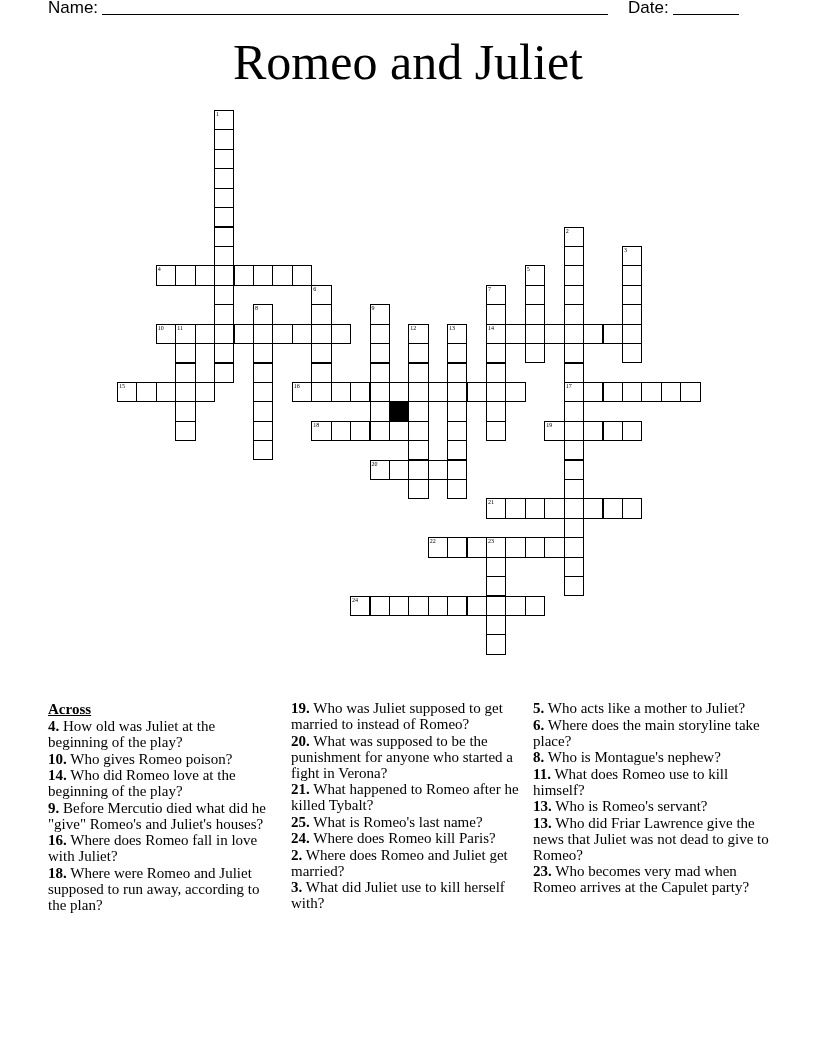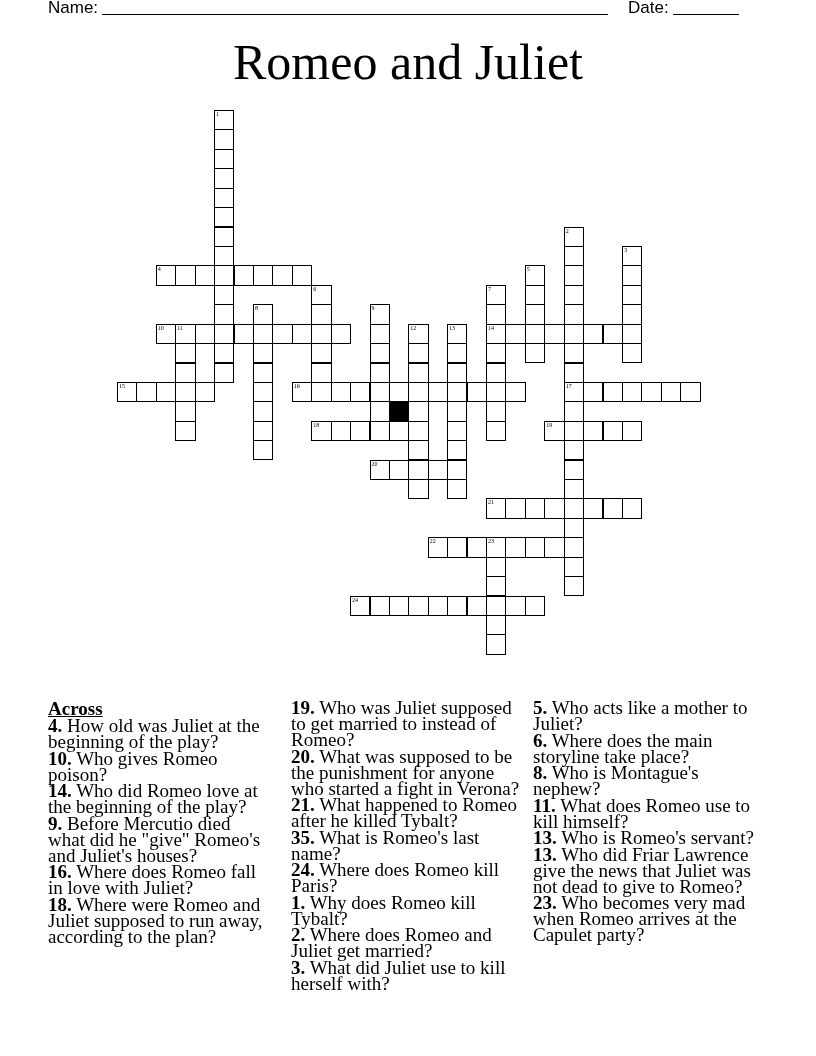--- a/index.html
+++ b/index.html
@@ -21,21 +21,21 @@
     position: absolute; box-sizing: border-box; width: 20.4px; height: 20.4px;
     border: 1px solid #000; background: #fff;
   }
   .cell.black { background: #000; }
   .cell .num {
     position: absolute; left: 1px; top: 0px; font-family: "Liberation Serif", serif;
     font-size: 6px; line-height: 7px; color: #000;
   }
   .clues {
     position: absolute; top: 700px; font-family: "Liberation Serif", serif;
-    font-size: 19px; line-height: 16px; width: 232px;
+    font-size: 15px; line-height: 16px; width: 232px;
   }
   .col1 { left: 48px; width: 222px; }
   .col2 { left: 291px; width: 236px; }
   .col3 { left: 533px; width: 236px; }
   .clue { margin: 0 0 0.5px 0; }
   .clue b { font-weight: bold; }
   .section-head { font-weight: bold; text-decoration: underline; margin: 1px 0 1px 0; }
 </style>
 </head>
 <body>
@@ -278,23 +278,22 @@
   <div class="clue"><b>14.</b> <span>Who did Romeo love at the beginning of the play?</span></div>
   <div class="clue"><b>9.</b> <span>Before Mercutio died what did he "give" Romeo's and Juliet's houses?</span></div>
   <div class="clue"><b>16.</b> <span>Where does Romeo fall in love with Juliet?</span></div>
   <div class="clue"><b>18.</b> <span>Where were Romeo and Juliet supposed to run away, according to the plan?</span></div>
 </div>
 
 <div class="clues col2">
   <div class="clue"><b>19.</b> <span>Who was Juliet supposed to get married to instead of Romeo?</span></div>
   <div class="clue"><b>20.</b> <span>What was supposed to be the punishment for anyone who started a fight in Verona?</span></div>
   <div class="clue"><b>21.</b> <span>What happened to Romeo after he killed Tybalt?</span></div>
-  <div class="clue"><b>35.</b> <span>What is Romeo's last name?</span></div>
+  <div class="clue"><b>25.</b> <span>What is Romeo's last name?</span></div>
   <div class="clue"><b>24.</b> <span>Where does Romeo kill Paris?</span></div>
-  <div class="clue"><b>1.</b> <span>Why does Romeo kill Tybalt?</span></div>
   <div class="clue"><b>2.</b> <span>Where does Romeo and Juliet get married?</span></div>
   <div class="clue"><b>3.</b> <span>What did Juliet use to kill herself with?</span></div>
 </div>
 
 <div class="clues col3">
   <div class="clue"><b>5.</b> <span>Who acts like a mother to Juliet?</span></div>
   <div class="clue"><b>6.</b> <span>Where does the main storyline take place?</span></div>
   <div class="clue"><b>8.</b> <span>Who is Montague's nephew?</span></div>
   <div class="clue"><b>11.</b> <span>What does Romeo use to kill himself?</span></div>
   <div class="clue"><b>13.</b> <span>Who is Romeo's servant?</span></div>

